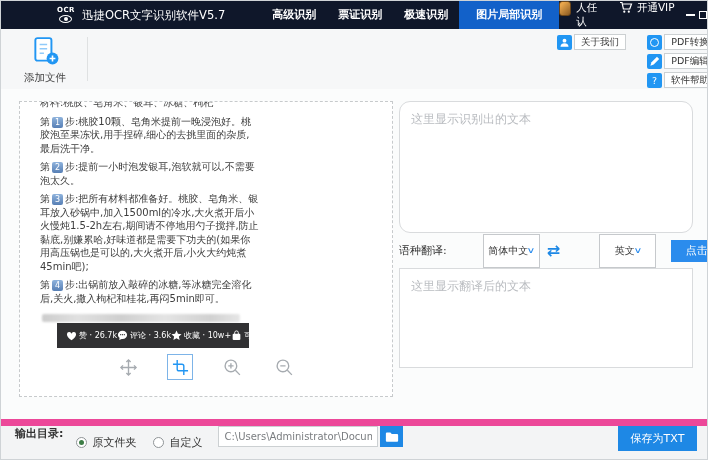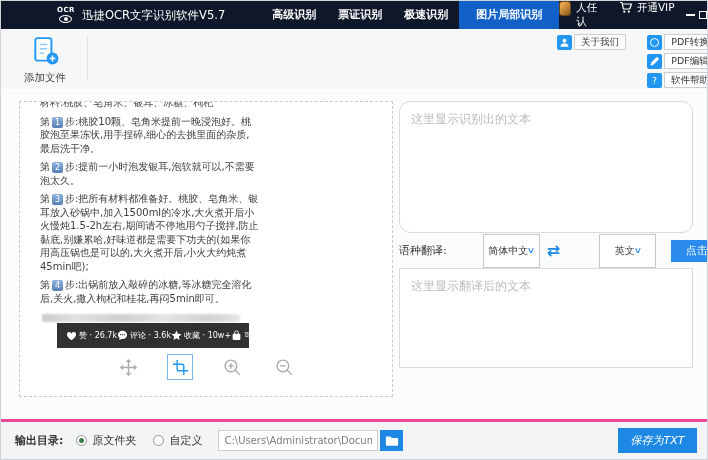--- a/index.html
+++ b/index.html
@@ -73,34 +73,34 @@
   .trans-row{position:absolute;left:398px;top:150px;height:23px;display:flex;align-items:center;}
   .trans-label{font-size:11px;color:#333;margin-right:4px;white-space:nowrap;}
   .sel{width:57px;height:21px;border:1px solid #c6c9cc;background:#fff;display:flex;align-items:center;
        justify-content:center;padding:16px 4px;font-size:10px;color:#333;box-sizing:border-box;cursor:pointer;white-space:nowrap;margin-left:32px;}
   .chev{color:#2b8ced;font-size:8px;font-style:normal;transform:scaleX(1.5);}
   .swap{color:#1e88e5;font-size:16px;margin:0 7px;line-height:1;font-weight:bold;cursor:pointer;}
   .translate-btn{margin-left:15px;width:73px;height:22px;background:#2b8ced;color:#fff;border:none;
                  font-size:11px;font-family:inherit;cursor:pointer;}
 
   
-  .bottombar{position:absolute;left:0;right:0;bottom:0;height:40px;background:#f3f4f5;border-top:3px solid #ec4899;
-             display:flex;align-items:center;box-sizing:border-box;}
+  .bottombar{position:absolute;left:0;right:0;bottom:0;height:40px;background:#f3f4f5;border-top:7px solid #ec4899;
+             display:flex;box-sizing:border-box;}
   .out-label{margin-left:14px;font-size:11px;font-weight:bold;color:#333;white-space:nowrap;}
   .radio-row{display:flex;align-items:center;margin-left:13px;font-size:11px;color:#333;gap:5px;cursor:pointer;white-space:nowrap;}
   .radio{width:11px;height:11px;border:1px solid #8f9497;border-radius:50%;background:#fff;position:relative;
          display:inline-block;box-sizing:border-box;flex:none;}
   .radio.checked::after{content:'';position:absolute;left:2px;top:2px;width:5px;height:5px;border-radius:50%;background:#3c7d45;}
   .radio-row.r2{margin-left:17px;}
   .path-input{margin-left:16px;width:160px;height:21px;border:1px solid #ccd0d2;background:#fff;font-size:10px;
               color:#7a7d80;padding:0 5px;box-sizing:border-box;font-family:inherit;outline:none;}
   .folder-btn{width:23px;height:21px;background:#1e88e5;border:none;margin-left:2px;display:flex;
               align-items:center;justify-content:center;padding:0;cursor:pointer;}
   .save-btn{margin-left:auto;margin-right:10px;width:79px;height:25px;background:#1e88e5;color:#fff;border:none;
-            font-size:11px;font-family:inherit;cursor:pointer;font-style:italic;}
+            font-size:11px;font-family:inherit;cursor:pointer;}
 </style>
 </head>
 <body>
 
 <div class="app">
 
   <div class="titlebar">
     <div class="logo">
       <span class="logo-ocr">OCR</span>
       <span class="logo-eye"></span>

